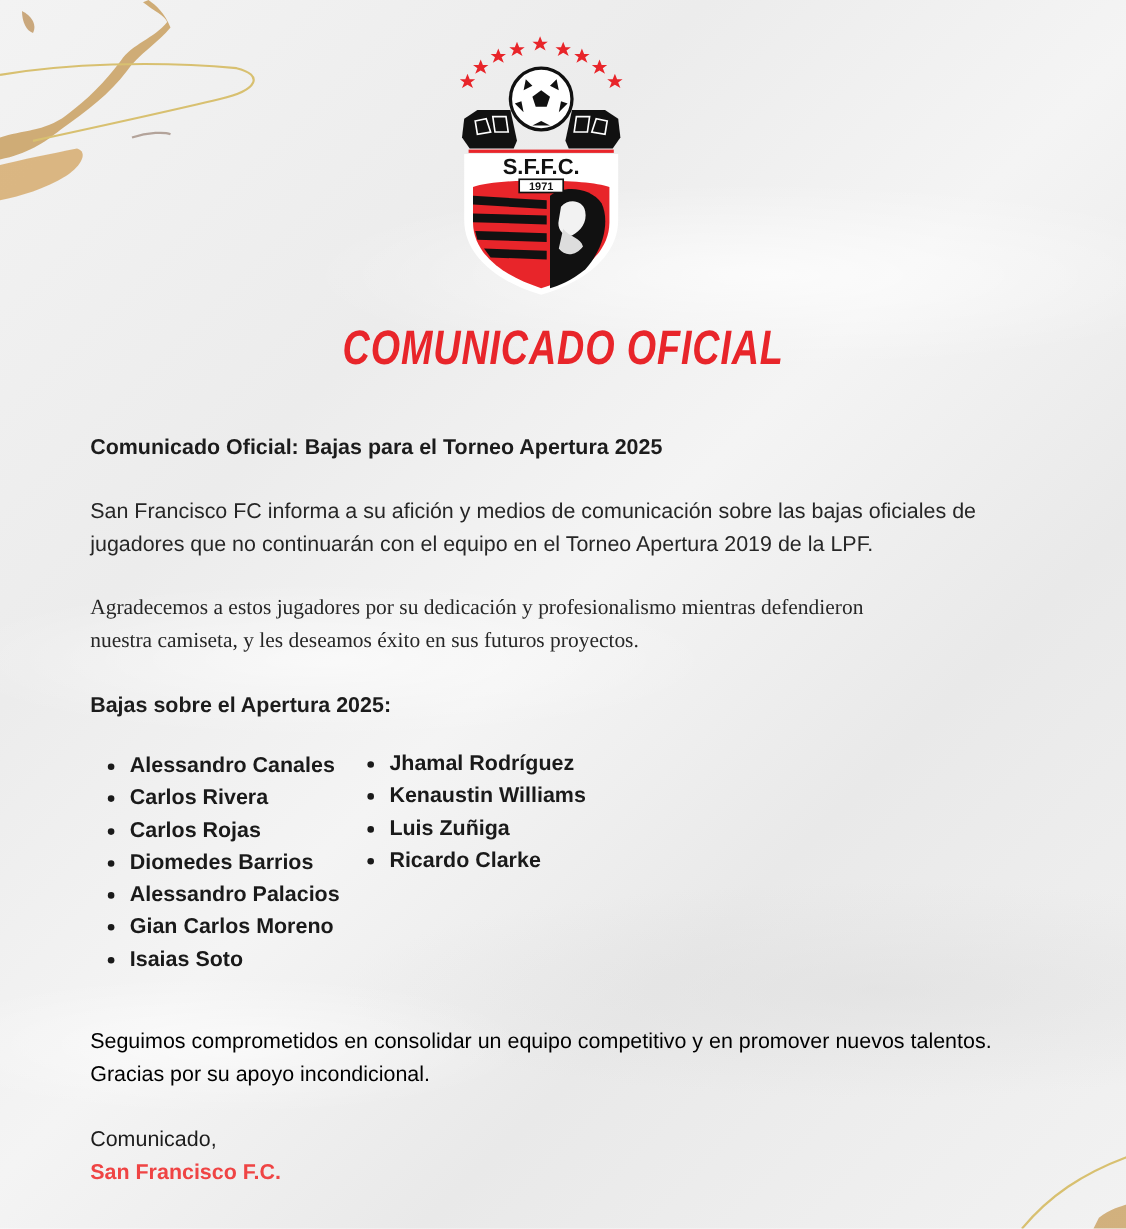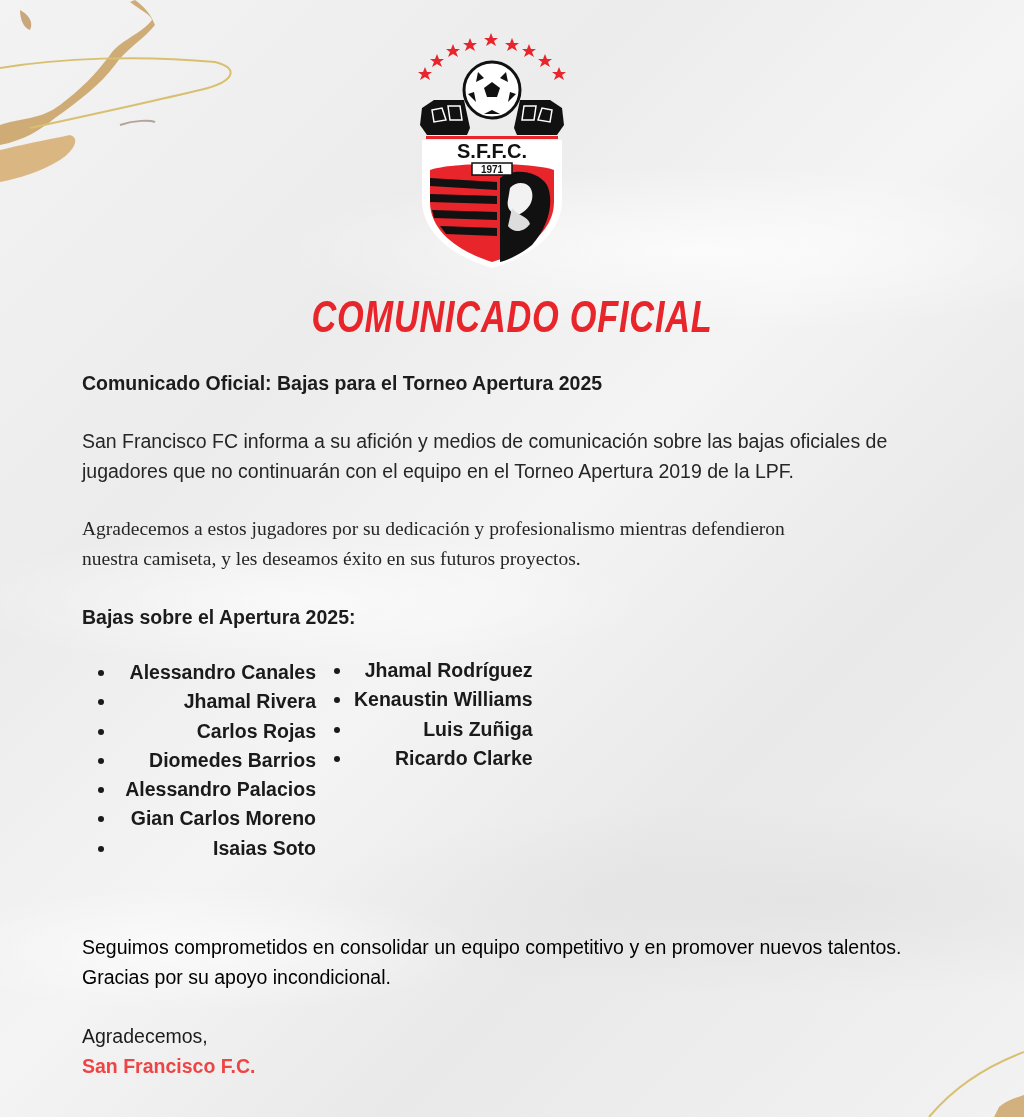--- a/index.html
+++ b/index.html
@@ -19,26 +19,26 @@
   }
   .deco-tl { position: absolute; left: 0; top: 0; width: 240px; height: 200px; }
   .deco-br { position: absolute; right: 0; bottom: 0; width: 180px; height: 120px; }
   .crest { position: absolute; left: 412px; top: 30px; width: 160px; height: 240px; }
   .title {
     position: absolute; left: 0; width: 1024px; top: 292px; text-align: center;
     font-family: "Liberation Sans", sans-serif; font-weight: bold; font-style: italic;
     font-size: 44px; color: #e8252a; letter-spacing: 1px;
     transform: scaleX(0.78); transform-origin: 50% 50%;
   }
-  .content { position: absolute; left: 82px; top: 368px; width: 880px; font-size: 19.5px; line-height: 30px; }
+  .content { position: absolute; left: 82px; top: 392px; width: 880px; font-size: 19.5px; line-height: 30px; }
   .h { font-weight: bold; margin: 0; }
   p.body { margin: 0; color: #262626; }
   .gap1 { height: 28px; }
   .gap2 { height: 28px; }
-  .lists { display: flex; margin-top: 26px; text-align: right; }
+  .lists { display: flex; margin-top: 26px; }
   ul.col { list-style: none; margin: 0; padding: 0; }
   ul.col li { font-weight: bold; font-size: 19.5px; line-height: 29.3px; position: relative; padding-left: 36px; color: #1a1a1a; }
   ul.col li::before { content: ""; position: absolute; left: 16px; top: 12px; width: 6px; height: 6px; border-radius: 50%; background: #1a1a1a; }
   ul.col.c1 { width: 234px; }
   ul.col.c2 li { padding-left: 38px; }
   ul.col.c2 li::before { left: 18px; }
   .closing { position: absolute; left: 82px; top: 932px; width: 880px; font-size: 19.5px; line-height: 30px; color: #000000; }
   .sign { position: absolute; left: 82px; top: 1021px; font-size: 19.5px; line-height: 30px; }
   .sign .org { font-weight: bold; color: #ef4444; }
 </style>
@@ -112,34 +112,34 @@
   <p class="h">Comunicado Oficial: Bajas para el Torneo Apertura 2025</p>
   <div class="gap1"></div>
   <p class="body" style="width:870px;">San Francisco FC informa a su afición y medios de comunicación sobre las bajas oficiales de jugadores que no continuarán con el equipo en el Torneo Apertura 2019 de la LPF.</p>
   <div class="gap2"></div>
   <p class="body" style="width:760px;font-family:Liberation Serif, serif;">Agradecemos a estos jugadores por su dedicación y profesionalismo mientras defendieron nuestra camiseta, y les deseamos éxito en sus futuros proyectos.</p>
   <div class="gap2"></div>
   <p class="h">Bajas sobre el Apertura 2025:</p>
   <div class="lists">
     <ul class="col c1">
       <li>Alessandro Canales</li>
-      <li>Jhamal Rivera</li>
+      <li>Carlos Rivera</li>
       <li>Carlos Rojas</li>
       <li>Diomedes Barrios</li>
       <li>Alessandro Palacios</li>
       <li>Gian Carlos Moreno</li>
       <li>Isaias Soto</li>
     </ul>
     <ul class="col c2" style="margin-top:-2px;">
       <li>Jhamal Rodríguez</li>
       <li>Kenaustin Williams</li>
       <li>Luis Zuñiga</li>
       <li>Ricardo Clarke</li>
     </ul>
   </div>
 </div>
 
 <p class="closing" style="margin:0; width:830px;">Seguimos comprometidos en consolidar un equipo competitivo y en promover nuevos talentos. Gracias por su apoyo incondicional.</p>
 
 <div class="sign">
-  <div>Agradecemos,</div>
+  <div>Comunicado,</div>
   <div class="org">San Francisco F.C.</div>
 </div>
 
 </body></html>

